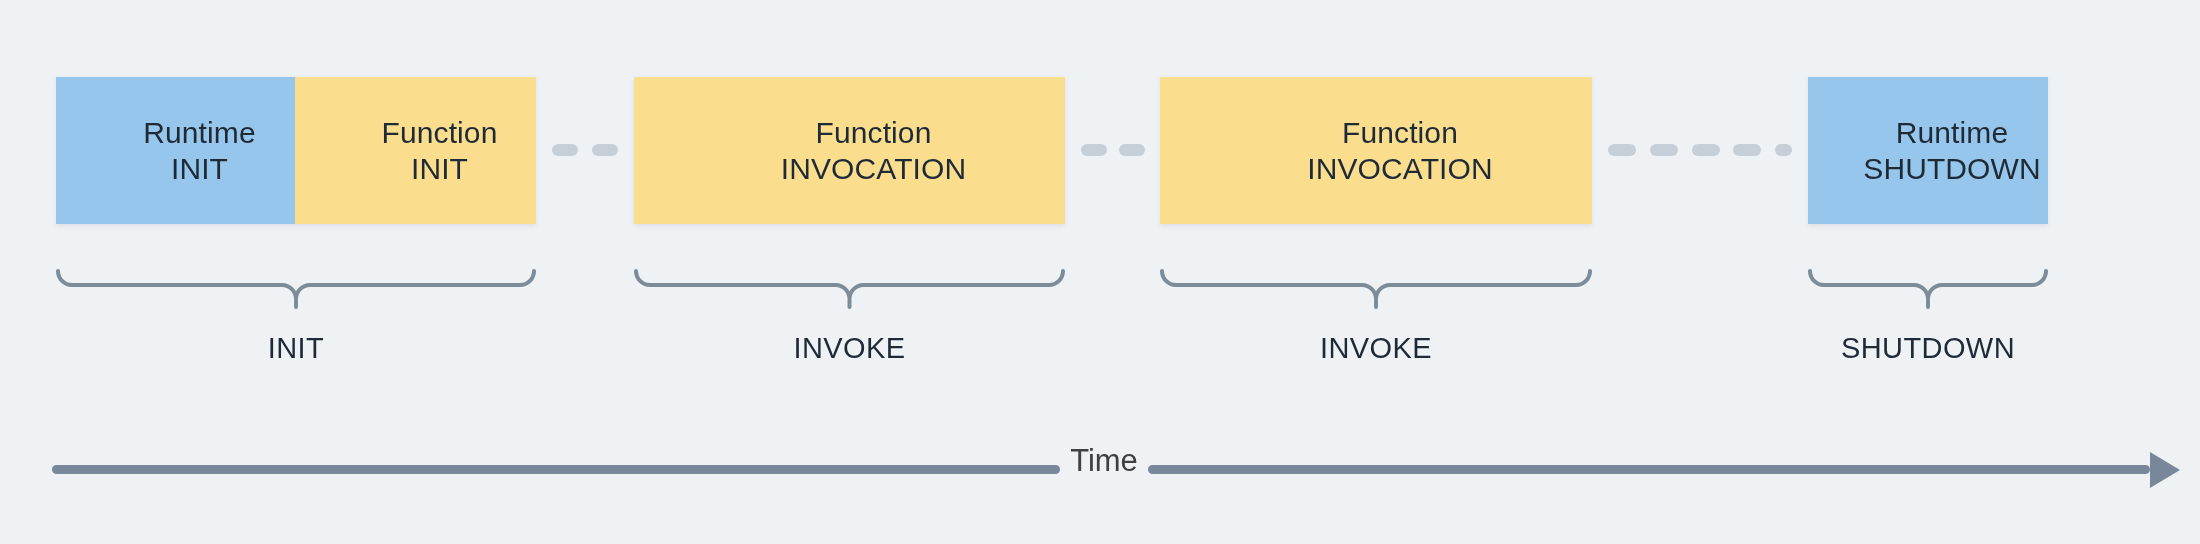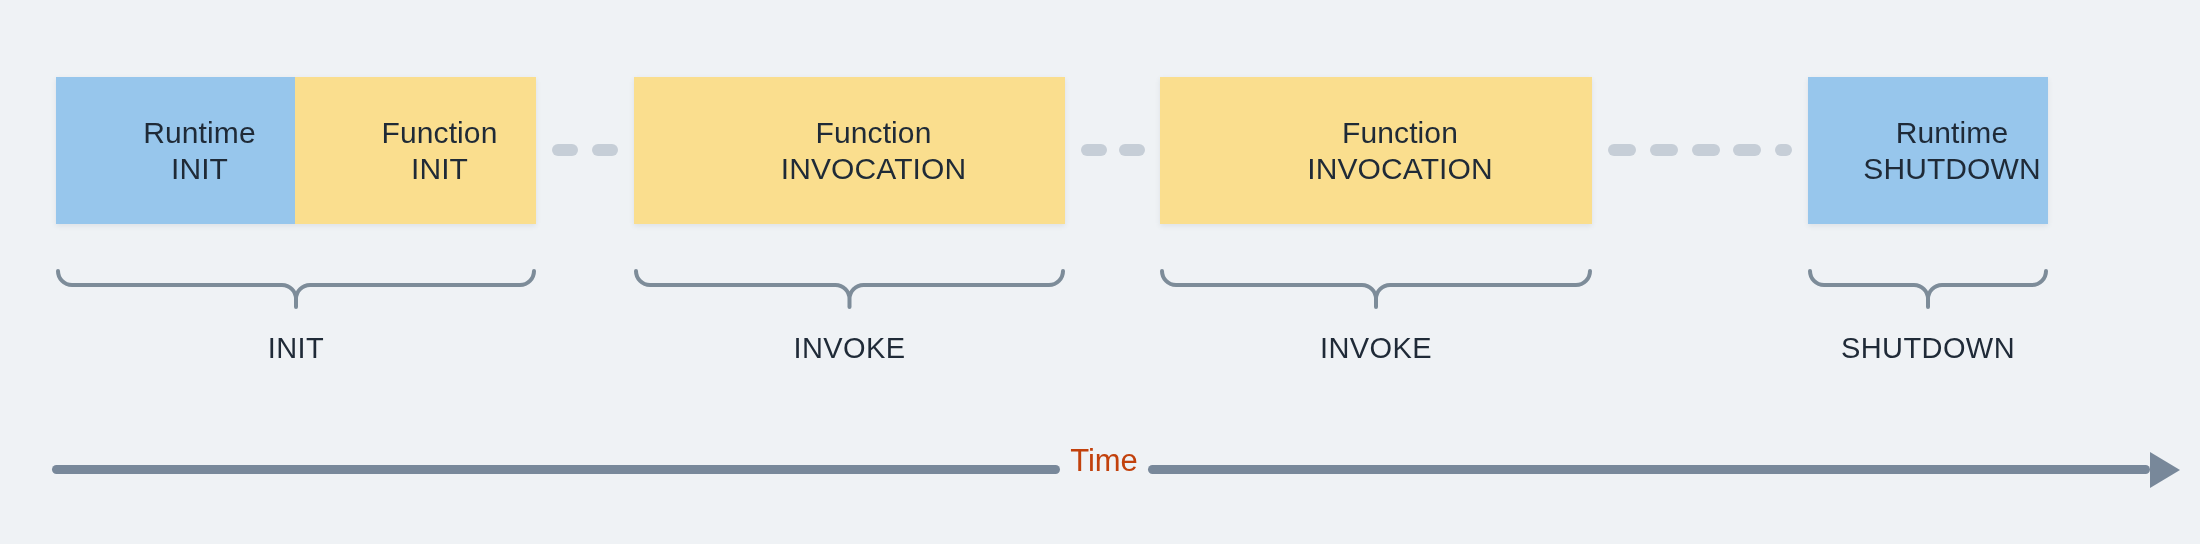--- a/index.html
+++ b/index.html
@@ -96,21 +96,21 @@
     width: 0;
     height: 0;
     border-top: 18px solid transparent;
     border-bottom: 18px solid transparent;
     border-left: 30px solid #78889a;
     top: -13.5px;
   }
   .axis-label {
     position: absolute;
     font-size: 31px;
-    color: #c2410c;
+    color: #404040;
     white-space: nowrap;
     text-align: center;
     top: -22px;
   }
 </style>
 </head>
 <body>
 
 <div id="stage">
   <div id="boxes-layer">

